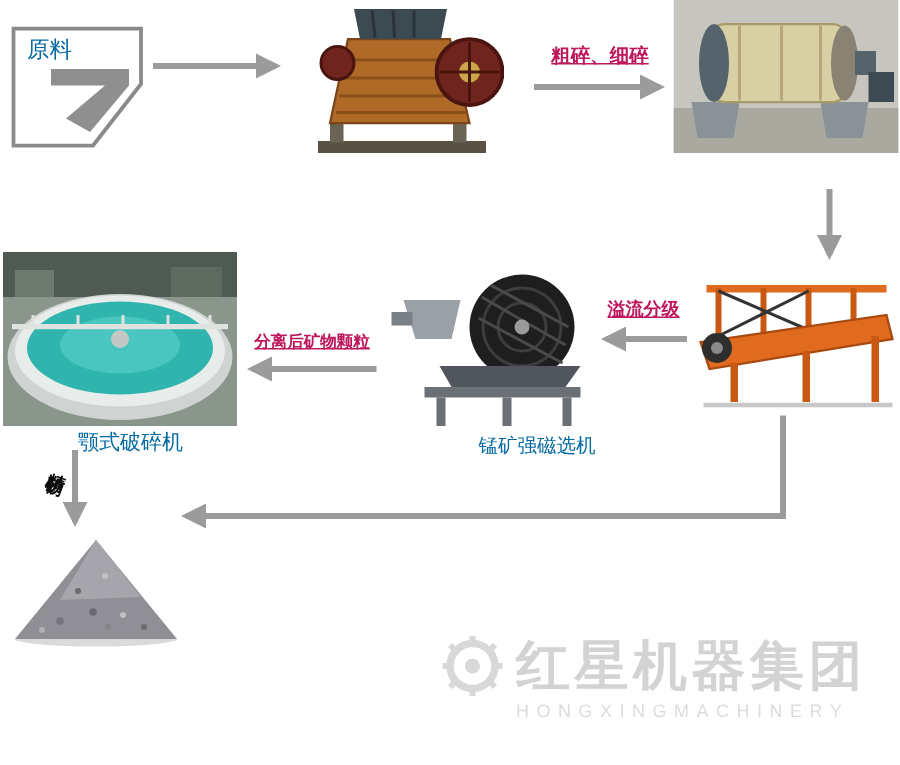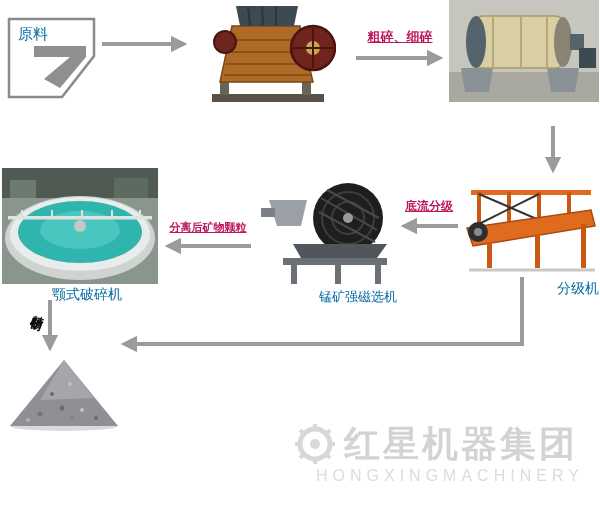--- a/index.html
+++ b/index.html
@@ -29,22 +29,22 @@
   #watermark {
     left:292px; top:424px; width:306px; height:62px;
     display:flex; flex-direction:column; align-items:flex-start;
   }
   .wm-row { display:flex; align-items:center; gap:6px; }
   .wm-brand {
     font-size:36px; font-weight:bold; color:#d3d3d3;
     letter-spacing:3px; line-height:1; white-space:nowrap;
   }
   .wm-sub {
-    font-size:16px; color:#dcdcdc; letter-spacing:5px;
-    margin-top:3px; margin-left:24px; white-space:nowrap;
+    font-size:12px; color:#dcdcdc; letter-spacing:5px;
+    margin-top:3px; margin-left:52px; white-space:nowrap;
   }
 </style>
 </head>
 <body>
 
 <div id="stage">
 
   <svg class="abs" style="left:0;top:0;pointer-events:none" width="600" height="510">
     <defs>
       <marker id="ah" viewBox="0 0 10 10" refX="8" refY="5" markerWidth="4.2" markerHeight="4.2" orient="auto-start-reverse">
@@ -118,23 +118,22 @@
     <line x1="16" y1="14" x2="76" y2="40" stroke="#333333" stroke-width="2"></line>
     <line x1="76" y1="14" x2="16" y2="44" stroke="#333333" stroke-width="2"></line>
     <polygon points="4,48 128,30 132,46 10,66" fill="#e06a1e" stroke="#a84a10" stroke-width="1.5"></polygon>
     <circle cx="15" cy="52" r="10" fill="#2e2e2e"></circle>
     <circle cx="15" cy="52" r="4" fill="#8a8a8a"></circle>
     <rect x="24" y="62" width="5" height="26" fill="#c85812"></rect>
     <rect x="72" y="54" width="5" height="34" fill="#c85812"></rect>
     <rect x="118" y="44" width="5" height="44" fill="#c85812"></rect>
     <line x1="6" y1="90" x2="132" y2="90" stroke="#c8c8c8" stroke-width="3"></line>
   </svg>
-  <div class="abs node-label" style="left:463px;top:281px;width:136px">分级机</div>
-
-  <div class="abs edge-label" style="left:396px;top:198px;width:66px">底流分级</div>
+
+  <div class="abs edge-label" style="left:396px;top:198px;width:66px">溢流分级</div>
 
   <svg class="abs photo" style="left:255px;top:178px" width="142" height="108" viewBox="0 0 142 108">
     <rect width="142" height="108" fill="#ffffff"></rect>
     <polygon points="14,22 52,22 46,48 22,48" fill="#9aa0a6"></polygon>
     <rect x="6" y="30" width="14" height="9" fill="#7a8086"></rect>
     <circle cx="93" cy="40" r="35" fill="#1e1e1e"></circle>
     <circle cx="93" cy="40" r="26" fill="none" stroke="#3d3d3d" stroke-width="2"></circle>
     <circle cx="93" cy="40" r="16" fill="none" stroke="#3d3d3d" stroke-width="2"></circle>
     <line x1="66" y1="20" x2="122" y2="52" stroke="#4a4a4a" stroke-width="2"></line>
     <line x1="64" y1="34" x2="120" y2="64" stroke="#4a4a4a" stroke-width="2"></line>

